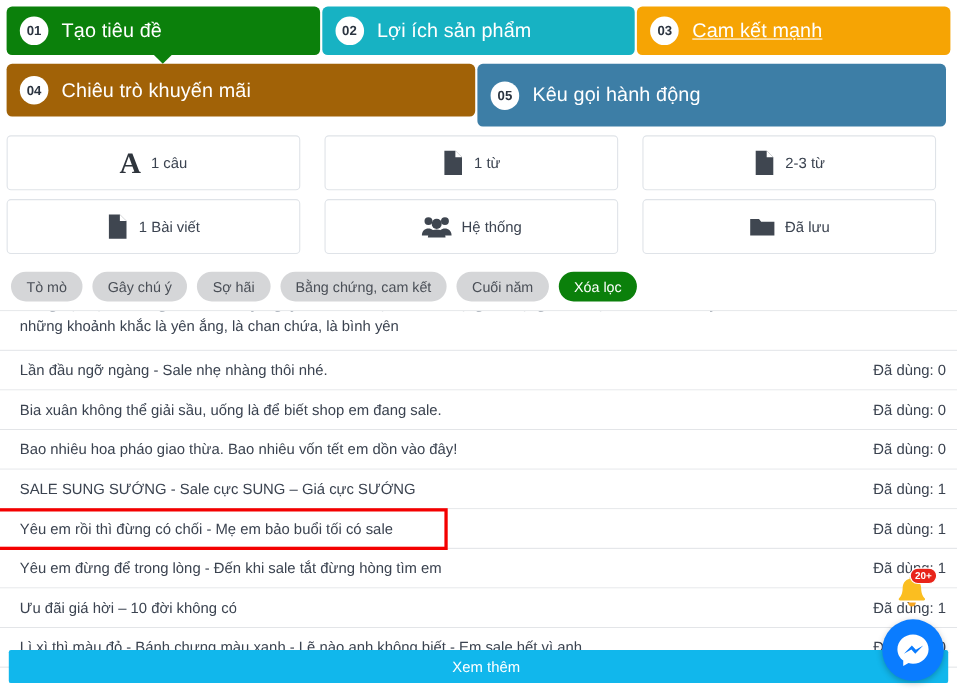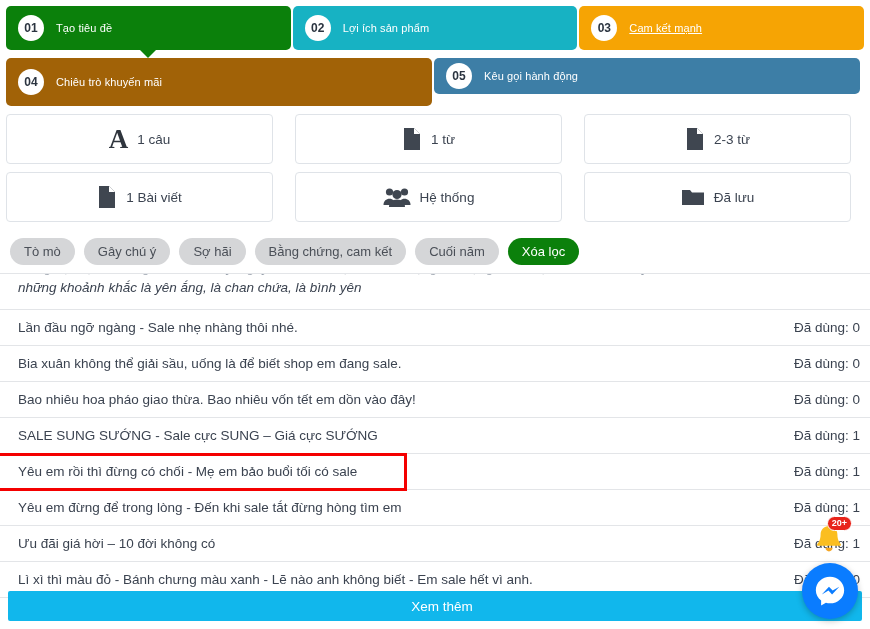--- a/index.html
+++ b/index.html
@@ -47,21 +47,21 @@
     color: #2b3440;
     font-size: 12px;
     font-weight: bold;
     display: flex;
     align-items: center;
     justify-content: center;
     flex: 0 0 26px;
     margin-right: 12px;
   }
   .step .lbl {
-    font-size: 11px;
+    font-size: 18px;
     letter-spacing: .1px;
   }
   .step.active::after {
     content: "";
     position: absolute;
     bottom: -8px;
     left: 50%;
     transform: translateX(-50%);
     border-left: 9px solid transparent;
     border-right: 9px solid transparent;
@@ -151,21 +151,20 @@
     font-size: 13.5px;
     color: #3b4350;
     box-sizing: border-box;
     cursor: pointer;
     background: #fff;
   }
   .row.tall {
     height: 52px;
     align-items: flex-end;
     padding-bottom: 6px;
-    font-style: italic;
   }
   .row .txt {
     overflow: hidden;
     white-space: nowrap;
     line-height: 1.45;
   }
   .row .cnt {
     flex: 0 0 auto;
     margin-left: 19px;
     white-space: nowrap;
@@ -256,21 +255,21 @@
     <div class="step" style="background:#f6a404;width:285px;text-decoration:underline;">
       <span class="num">03</span>
       <span class="lbl">Cam kết mạnh</span>
     </div>
   </div>
   <div class="steps-row">
     <div class="step" style="background:#a16207;width:426px;height:48px;">
       <span class="num">04</span>
       <span class="lbl">Chiêu trò khuyến mãi</span>
     </div>
-    <div class="step" style="background:#3d7ea6;width:426px;height:36px;">
+    <div class="step" style="background:#3d7ea6;width:426px;height:57px;">
       <span class="num">05</span>
       <span class="lbl">Kêu gọi hành động</span>
     </div>
   </div>
 </div>
 
 <div class="cards">
   <div class="cards-row">
 
     <div class="card">

